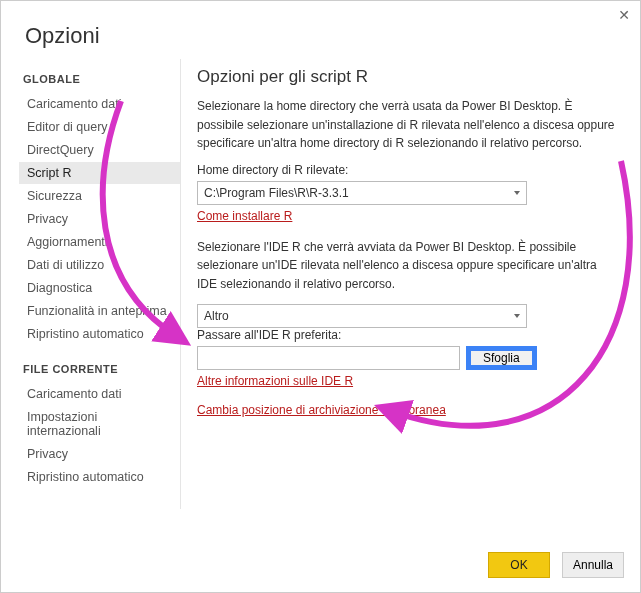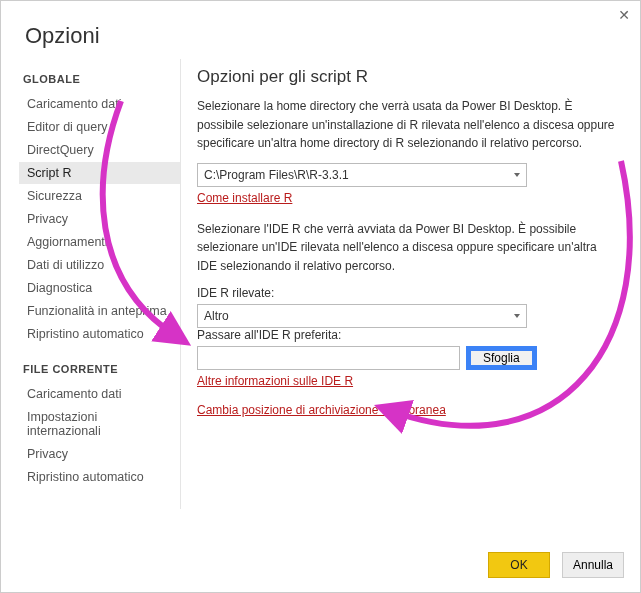--- a/index.html
+++ b/index.html
@@ -197,28 +197,28 @@
     <div class="nav-item">Caricamento dati</div>
     <div class="nav-item">Impostazioni internazionali</div>
     <div class="nav-item">Privacy</div>
     <div class="nav-item">Ripristino automatico</div>
   </div>
 
   <div class="main">
     <h2>Opzioni per gli script R</h2>
     <p class="para">Selezionare la home directory che verrà usata da Power BI Desktop. È possibile selezionare un'installazione di R rilevata nell'elenco a discesa oppure specificare un'altra home directory di R selezionando il relativo percorso.</p>
 
+    <div class="field-label">Home directory di R rilevate:</div>
     <div class="dropdown">
       <span>C:\Program Files\R\R-3.3.1</span>
     </div>
     <a class="link">Come installare R</a>
 
     <p class="para" style="margin-top:14px">Selezionare l'IDE R che verrà avviata da Power BI Desktop. È possibile selezionare un'IDE rilevata nell'elenco a discesa oppure specificare un'altra IDE selezionando il relativo percorso.</p>
 
-    <div class="field-label">IDE R rilevate:</div>
     <div class="dropdown">
       <span>Altro</span>
     </div>
 
     <div class="field-label" style="margin-top:0">Passare all'IDE R preferita:</div>
     <div class="row-input">
       <input type="text" class="text-input" value="" style="">
       <button class="browse-btn">Sfoglia</button>
     </div>
     <a class="link">Altre informazioni sulle IDE R</a>

